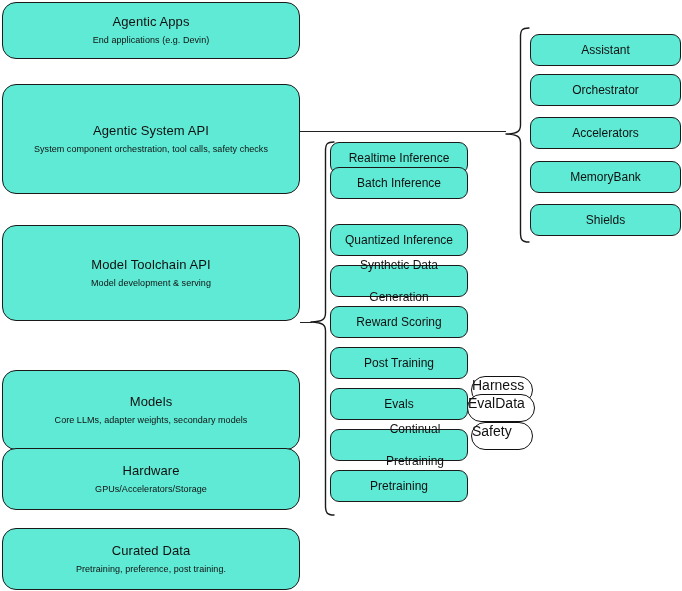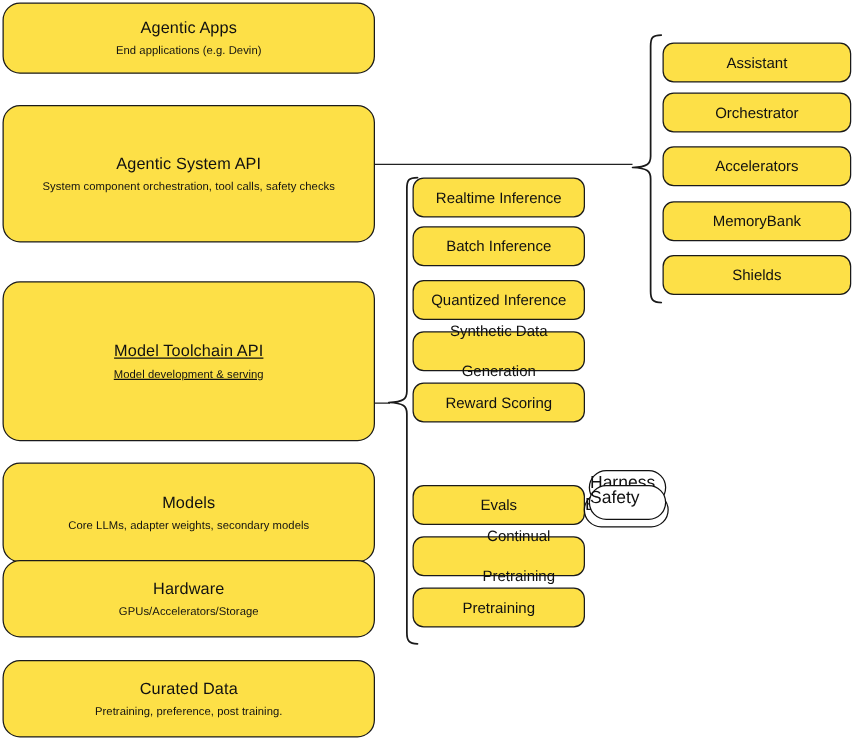--- a/index.html
+++ b/index.html
@@ -17,21 +17,21 @@
     height: 591px;
     background: #ffffff;
     overflow: hidden;
   }
 
   
   .box {
     position: absolute;
     box-sizing: border-box;
     border: 1.4px solid #1a1a1a;
-    background: #fde047;
+    background: #5eead4;
     display: flex;
     flex-direction: column;
     align-items: center;
     justify-content: center;
     text-align: center;
     color: #111111;
   }
 
   
   .layer-box {
@@ -117,21 +117,21 @@
   <div class="box layer-box has-sub" style="top:2px;height:57px;">
     <span class="layer-title">Agentic Apps</span>
     <span class="layer-sub">End applications (e.g. Devin)</span>
   </div>
 
   <div class="box layer-box has-sub" style="top:84px;height:110px;">
     <span class="layer-title">Agentic System API</span>
     <span class="layer-sub">System component orchestration, tool calls, safety checks</span>
   </div>
 
-  <div class="box layer-box has-sub" style="top:225px;height:128px;text-decoration:underline;">
+  <div class="box layer-box has-sub" style="top:225px;height:96px;">
     <span class="layer-title">Model Toolchain API</span>
     <span class="layer-sub">Model development &amp; serving</span>
   </div>
 
   <div class="box layer-box has-sub" style="top:370px;height:80px;">
     <span class="layer-title">Models</span>
     <span class="layer-sub">Core LLMs, adapter weights, secondary models</span>
   </div>
 
   <div class="box layer-box has-sub" style="top:448px;height:62px;">
@@ -172,39 +172,42 @@
   <div class="box cap-box cap-right" style="top:161px;">
     <span class="cap-label">MemoryBank</span>
   </div>
   <div class="box cap-box cap-right" style="top:204px;">
     <span class="cap-label">Shields</span>
   </div>
 
   <div class="box cap-box cap-mid" style="top:142px;">
     <span class="cap-label">Realtime Inference</span>
   </div>
-  <div class="box cap-box cap-mid" style="top:181px;">
+  <div class="box cap-box cap-mid" style="top:167px;">
     <span class="cap-label">Batch Inference</span>
   </div>
   <div class="box cap-box cap-mid" style="top:224px;">
     <span class="cap-label">Quantized Inference</span>
   </div>
   <div class="box cap-box cap-mid" style="top:265px;">
     <span class="cap-label">Synthetic Data Generation</span>
   </div>
   <div class="box cap-box cap-mid" style="top:306px;">
     <span class="cap-label">Reward Scoring</span>
   </div>
+  <div class="box cap-box cap-mid" style="top:347px;">
+    <span class="cap-label">Post Training</span>
+  </div>
   <div class="box cap-box cap-mid" style="top:388px;">
     <span class="cap-label">Evals</span>
   </div>
   <div class="box cap-box cap-mid" style="top:429px;padding-left:32px;">
     <span class="cap-label">Continual Pretraining</span>
   </div>
   <div class="box cap-box cap-mid" style="top:470px;">
     <span class="cap-label">Pretraining</span>
   </div>
 
   <div class="pill" style="left:471px;top:376px;width:62px;">Harness</div>
   <div class="pill" style="left:467px;top:394px;width:68px;">EvalData</div>
-  <div class="pill" style="left:471px;top:388px;width:62px;">Safety</div>
+  <div class="pill" style="left:471px;top:422px;width:62px;">Safety</div>
 
 </div>
 
 </body></html>

